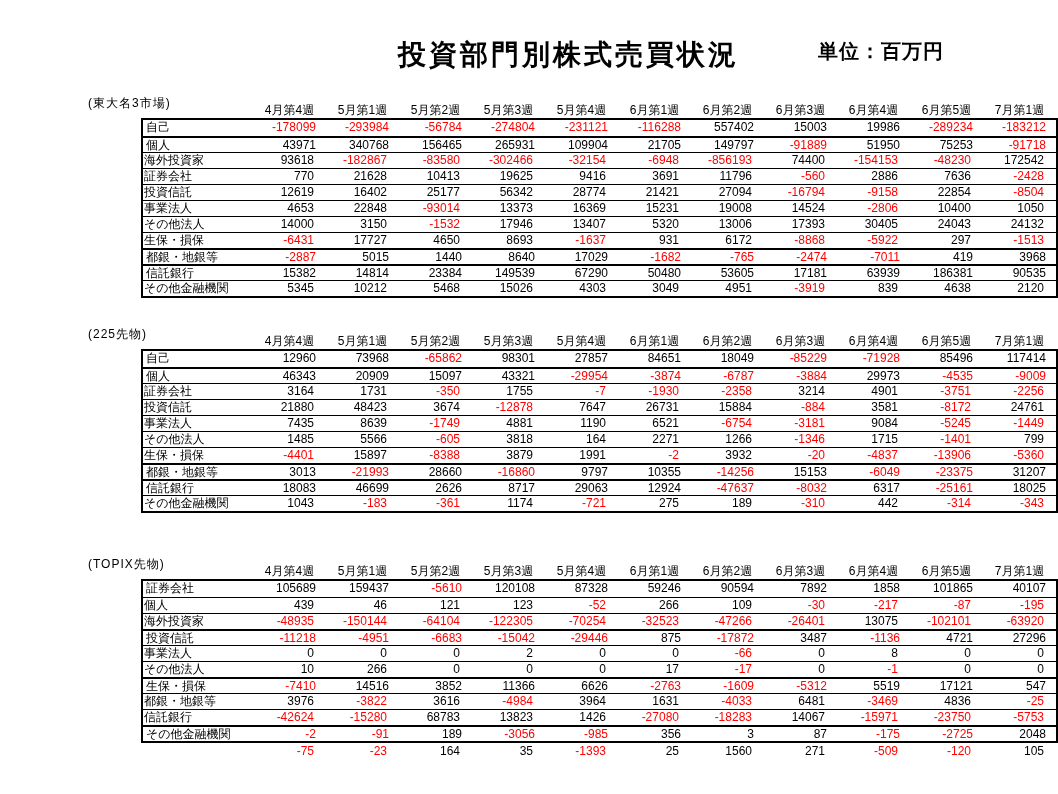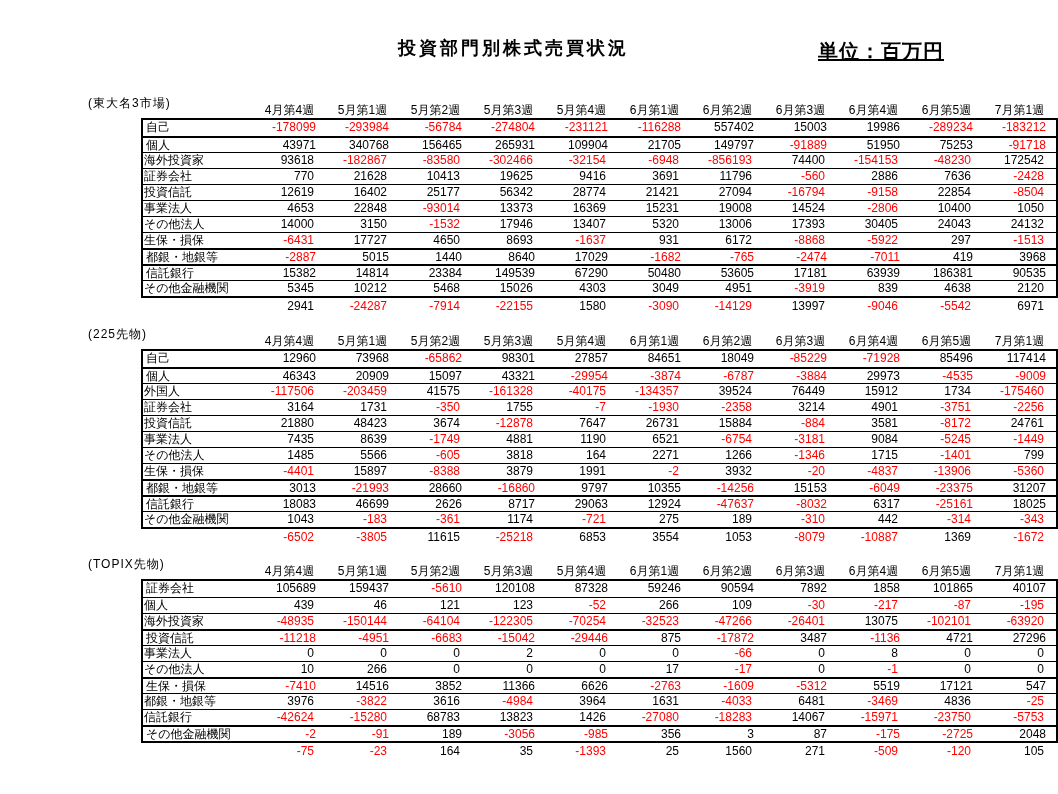--- a/index.html
+++ b/index.html
@@ -4,25 +4,25 @@
 <style>
   html,body{margin:0;padding:0;}
   body{
     width:1058px;height:794px;position:relative;
     background:#ffffff;color:#000000;
     font-family:"Liberation Sans","DejaVu Sans",sans-serif;
     overflow:hidden;
   }
   .page-title{
     position:absolute;left:398px;top:36px;
-    font-size:18px;font-weight:bold;letter-spacing:3px;white-space:nowrap;
+    font-size:28px;font-weight:bold;letter-spacing:3px;white-space:nowrap;
   }
   .unit-label{
     position:absolute;left:818px;top:38px;
-    font-size:20px;font-weight:bold;letter-spacing:1px;white-space:nowrap;text-decoration:underline;
+    font-size:20px;font-weight:bold;letter-spacing:1px;white-space:nowrap;
   }
   .section{position:absolute;left:88px;width:940px;}
   .sec1{top:95px;}
   .sec2{top:326px;}
   .sec3{top:556px;}
   .sec-label{
     position:absolute;left:0;top:0;
     font-size:12px;letter-spacing:1px;white-space:nowrap;
   }
   .tbl{margin-left:5px;padding-top:8px;width:917px;padding-left:48px;}
@@ -219,34 +219,20 @@
           <div class="val">15026</div>
           <div class="val">4303</div>
           <div class="val">3049</div>
           <div class="val">4951</div>
           <div class="val neg">-3919</div>
           <div class="val">839</div>
           <div class="val">4638</div>
           <div class="val">2120</div>
         </div>
       </div>
-    <div class="total-row">
-        <div class="hdr-spacer"></div>
-        <div class="val">2941</div>
-        <div class="val neg">-24287</div>
-        <div class="val neg">-7914</div>
-        <div class="val neg">-22155</div>
-        <div class="val">1580</div>
-        <div class="val neg">-3090</div>
-        <div class="val neg">-14129</div>
-        <div class="val">13997</div>
-        <div class="val neg">-9046</div>
-        <div class="val neg">-5542</div>
-        <div class="val">6971</div>
-      </div>
   </div>
 </div>
 
 <div class="section sec2">
   <span class="sec-label">(225先物)</span>
   <div class="tbl">
     <div class="hdr-row">
         <div class="hdr-spacer"></div>
         <div class="hdr-cell">4月第4週</div>
         <div class="hdr-cell">5月第1週</div>
@@ -283,34 +269,20 @@
           <div class="val">43321</div>
           <div class="val neg">-29954</div>
           <div class="val neg">-3874</div>
           <div class="val neg">-6787</div>
           <div class="val neg">-3884</div>
           <div class="val">29973</div>
           <div class="val neg">-4535</div>
           <div class="val neg">-9009</div>
         </div>
         <div class="trow thin">
-          <div class="lbl">外国人</div>
-          <div class="val neg">-117506</div>
-          <div class="val neg">-203459</div>
-          <div class="val">41575</div>
-          <div class="val neg">-161328</div>
-          <div class="val neg">-40175</div>
-          <div class="val neg">-134357</div>
-          <div class="val">39524</div>
-          <div class="val">76449</div>
-          <div class="val">15912</div>
-          <div class="val">1734</div>
-          <div class="val neg">-175460</div>
-        </div>
-        <div class="trow thin">
           <div class="lbl">証券会社</div>
           <div class="val">3164</div>
           <div class="val">1731</div>
           <div class="val neg">-350</div>
           <div class="val">1755</div>
           <div class="val neg">-7</div>
           <div class="val neg">-1930</div>
           <div class="val neg">-2358</div>
           <div class="val">3214</div>
           <div class="val">4901</div>
@@ -408,34 +380,20 @@
           <div class="val neg">-361</div>
           <div class="val">1174</div>
           <div class="val neg">-721</div>
           <div class="val">275</div>
           <div class="val">189</div>
           <div class="val neg">-310</div>
           <div class="val">442</div>
           <div class="val neg">-314</div>
           <div class="val neg">-343</div>
         </div>
-      </div>
-    <div class="total-row">
-        <div class="hdr-spacer"></div>
-        <div class="val neg">-6502</div>
-        <div class="val neg">-3805</div>
-        <div class="val">11615</div>
-        <div class="val neg">-25218</div>
-        <div class="val">6853</div>
-        <div class="val">3554</div>
-        <div class="val">1053</div>
-        <div class="val neg">-8079</div>
-        <div class="val neg">-10887</div>
-        <div class="val">1369</div>
-        <div class="val neg">-1672</div>
       </div>
   </div>
 </div>
 
 <div class="section sec3">
   <span class="sec-label">(TOPIX先物)</span>
   <div class="tbl">
     <div class="hdr-row">
         <div class="hdr-spacer"></div>
         <div class="hdr-cell">4月第4週</div>

